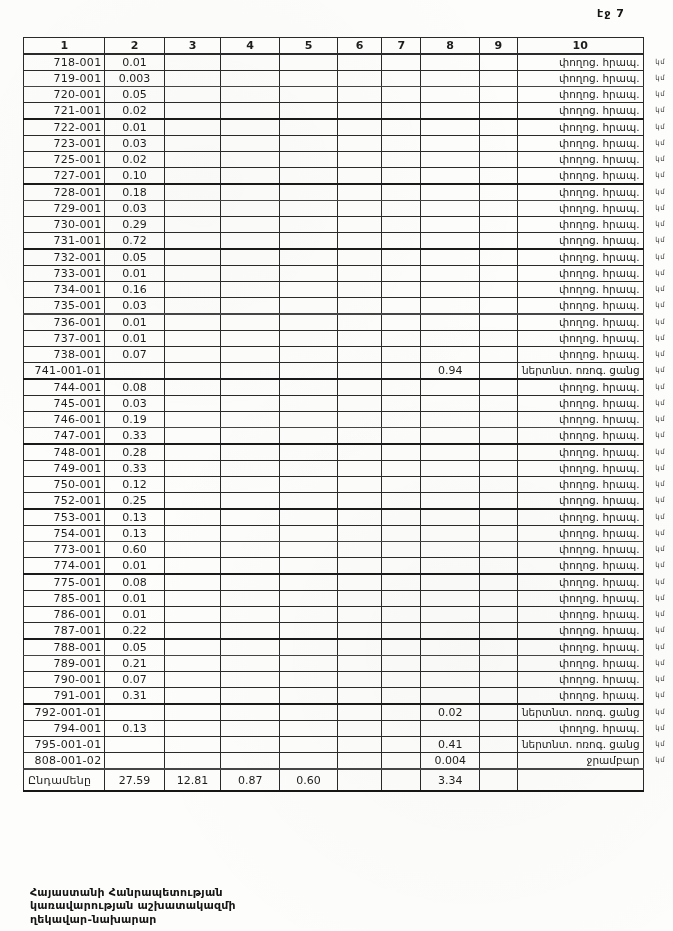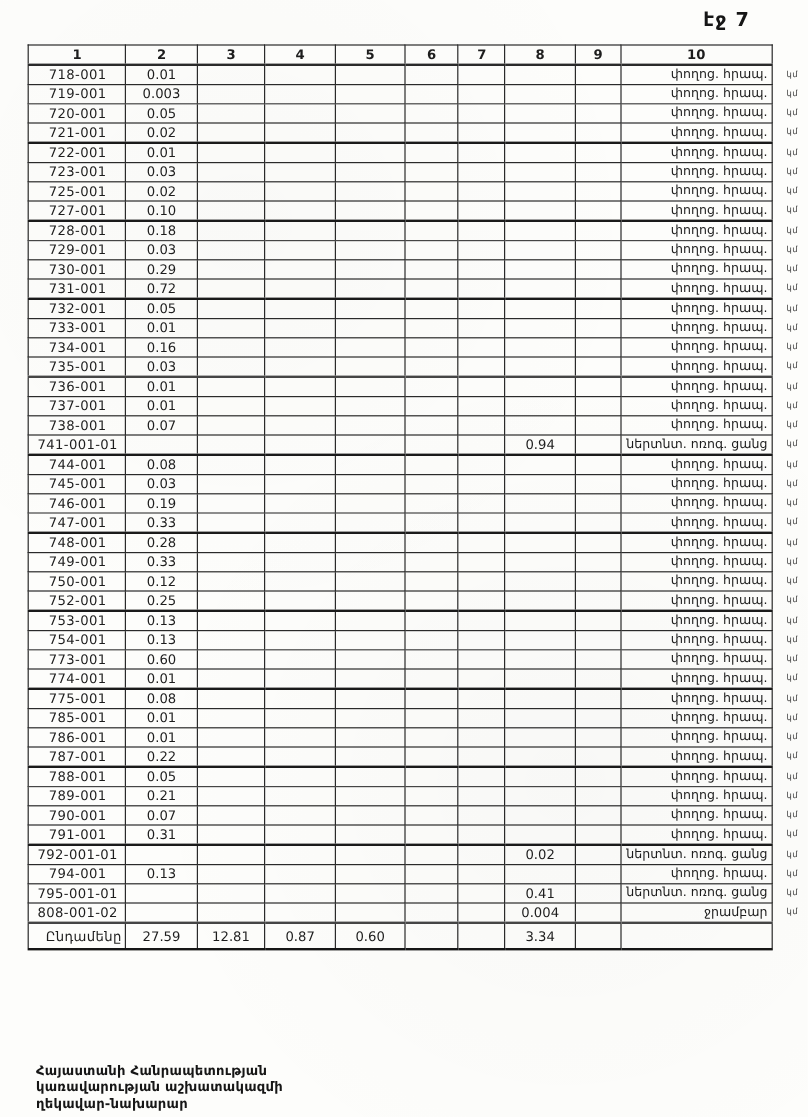--- a/index.html
+++ b/index.html
@@ -14,21 +14,21 @@
   }
   .page {
     position: absolute; inset: 0;
     background:
       radial-gradient(circle at 30% 20%, rgba(0,0,0,0.015), transparent 40%),
       radial-gradient(circle at 70% 70%, rgba(0,0,0,0.02), transparent 45%),
       #fdfdfb;
   }
   .page-label {
     position: absolute; top: 7px; right: 48px;
-    font-size: 16px; font-weight: bold; letter-spacing: 1px;
+    font-size: 11px; font-weight: bold; letter-spacing: 1px;
     color: #161616;
   }
   table.doc-table {
     position: absolute; left: 23px; top: 37px;
     border-collapse: collapse;
     table-layout: fixed;
   }
   .doc-table th, .doc-table td {
     border: 1px solid #2a2a2a;
     height: 16px;
@@ -39,40 +39,40 @@
     overflow: hidden;
     color: #1d1d1d;
   }
   .doc-table thead th {
     font-weight: bold;
     text-align: center;
     height: 15px;
     border-bottom-width: 2px;
     background: #fcfcfa;
   }
-  .doc-table td.c-code { text-align: center; padding-left: 4px; letter-spacing: 0.3px; }
+  .doc-table td.c-code { text-align: right; padding-left: 4px; letter-spacing: 0.3px; }
   .doc-table td.c-num  { text-align: center; }
   .doc-table td.c-txt  { text-align: right; padding-left: 4px; font-size: 10.5px; }
   
   .doc-table td.c-note, .doc-table th.c-note {
     border: none; background: transparent;
     font-size: 7px; color: #3d3d3d;
     text-align: center; padding-left: 8px;
     letter-spacing: 0.5px;
   }
   
   .doc-table tbody tr:nth-child(4n) td:not(.c-note) { border-bottom-width: 2px; border-bottom-color: #1a1a1a; }
   .doc-table tbody tr:nth-child(7n+2) td:not(.c-note) { border-bottom-color: #454545; }
   .doc-table tr.total-row td:not(.c-note) {
     border-top: 2px solid #161616;
     border-bottom: 2px solid #161616;
     font-size: 11px;
     height: 22px;
   }
-  .doc-table tr.total-row td.c-code { text-align: right; }
+  .doc-table tr.total-row td.c-code { text-align: left; }
   .footer-block {
     position: absolute; left: 30px; top: 886px;
     font-size: 11px; font-weight: bold; line-height: 1.22;
     color: #161616; letter-spacing: 0.2px;
   }
   .signature {
     position: absolute; left: 543px; top: 902px;
     font-size: 12.5px; font-weight: bold;
     color: #161616; letter-spacing: 0.3px; margin-top: 28px;
   }

